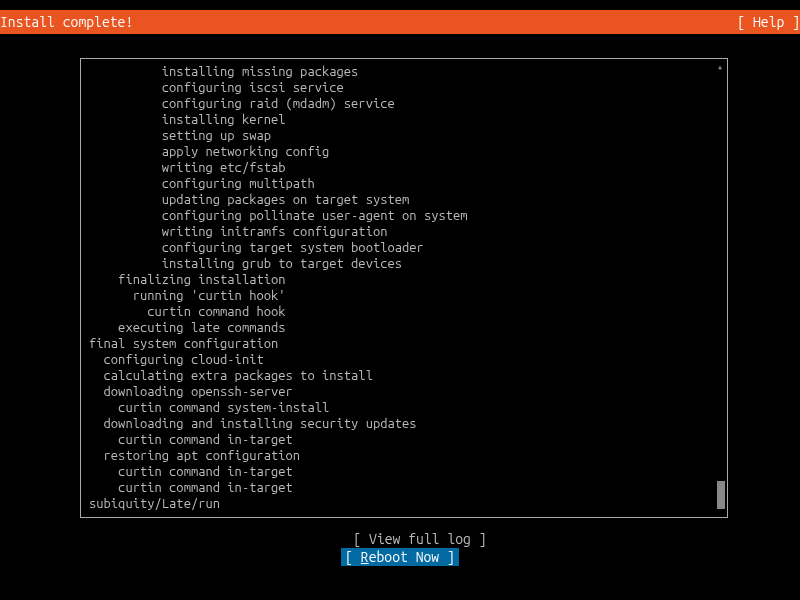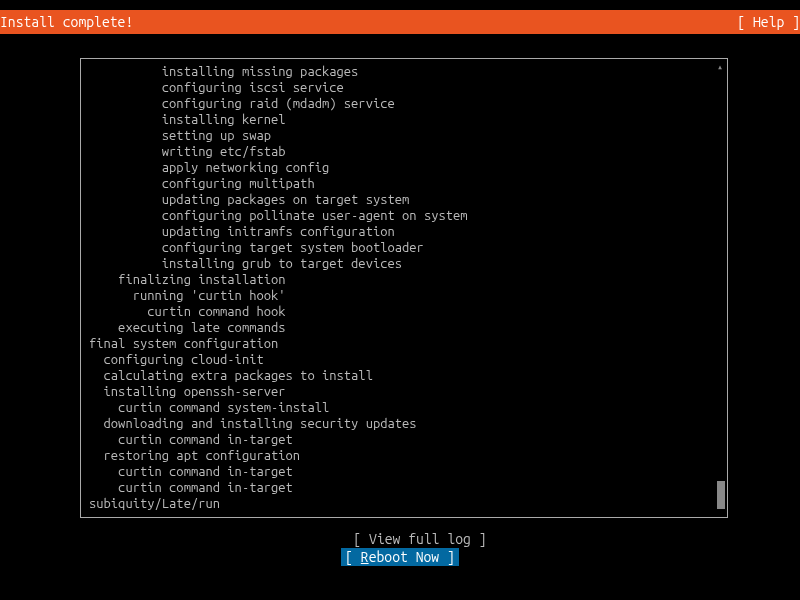--- a/index.html
+++ b/index.html
@@ -79,36 +79,36 @@
   <span>[ Help ]</span>
 </div>
 
 <div class="log-box">
   <div id="log-container">
       <div class="log-line">          installing missing packages</div>
       <div class="log-line">          configuring iscsi service</div>
       <div class="log-line">          configuring raid (mdadm) service</div>
       <div class="log-line">          installing kernel</div>
       <div class="log-line">          setting up swap</div>
+      <div class="log-line">          apply networking config</div>
       <div class="log-line">          writing etc/fstab</div>
-      <div class="log-line">          apply networking config</div>
       <div class="log-line">          configuring multipath</div>
       <div class="log-line">          updating packages on target system</div>
       <div class="log-line">          configuring pollinate user-agent on system</div>
-      <div class="log-line">          updating initramfs configuration</div>
+      <div class="log-line">          writing initramfs configuration</div>
       <div class="log-line">          configuring target system bootloader</div>
       <div class="log-line">          installing grub to target devices</div>
       <div class="log-line">    finalizing installation</div>
       <div class="log-line">      running 'curtin hook'</div>
       <div class="log-line">        curtin command hook</div>
       <div class="log-line">    executing late commands</div>
       <div class="log-line">final system configuration</div>
       <div class="log-line">  configuring cloud-init</div>
       <div class="log-line">  calculating extra packages to install</div>
-      <div class="log-line">  installing openssh-server</div>
+      <div class="log-line">  downloading openssh-server</div>
       <div class="log-line">    curtin command system-install</div>
       <div class="log-line">  downloading and installing security updates</div>
       <div class="log-line">    curtin command in-target</div>
       <div class="log-line">  restoring apt configuration</div>
       <div class="log-line">    curtin command in-target</div>
       <div class="log-line">    curtin command in-target</div>
       <div class="log-line">subiquity/Late/run</div>
     </div>
   <div class="scrollbar-arrow-up">▴</div>
   <div class="scrollbar-thumb"></div>

